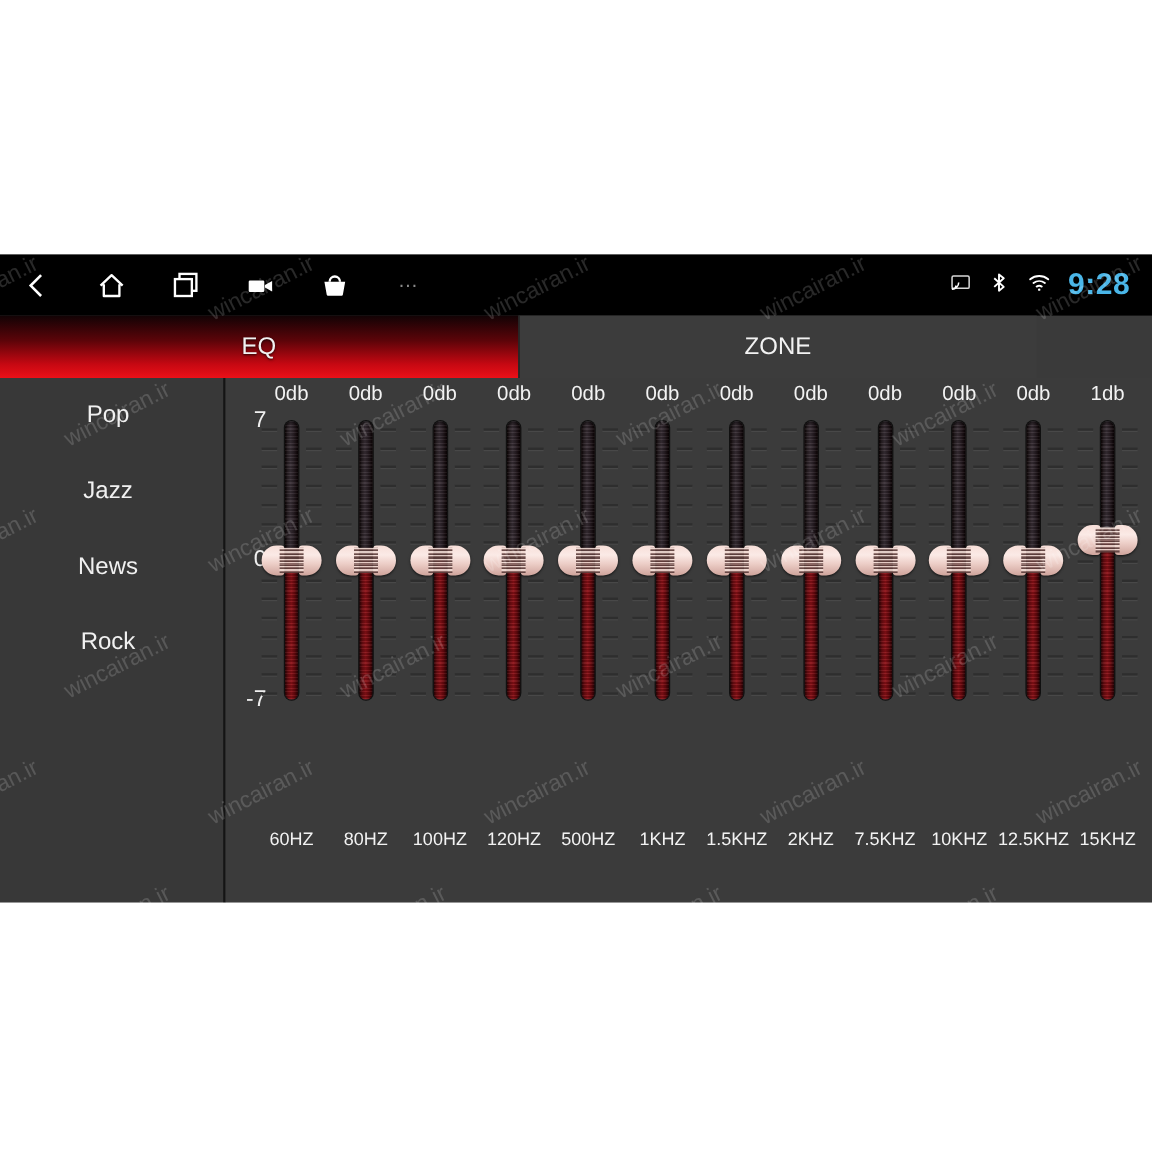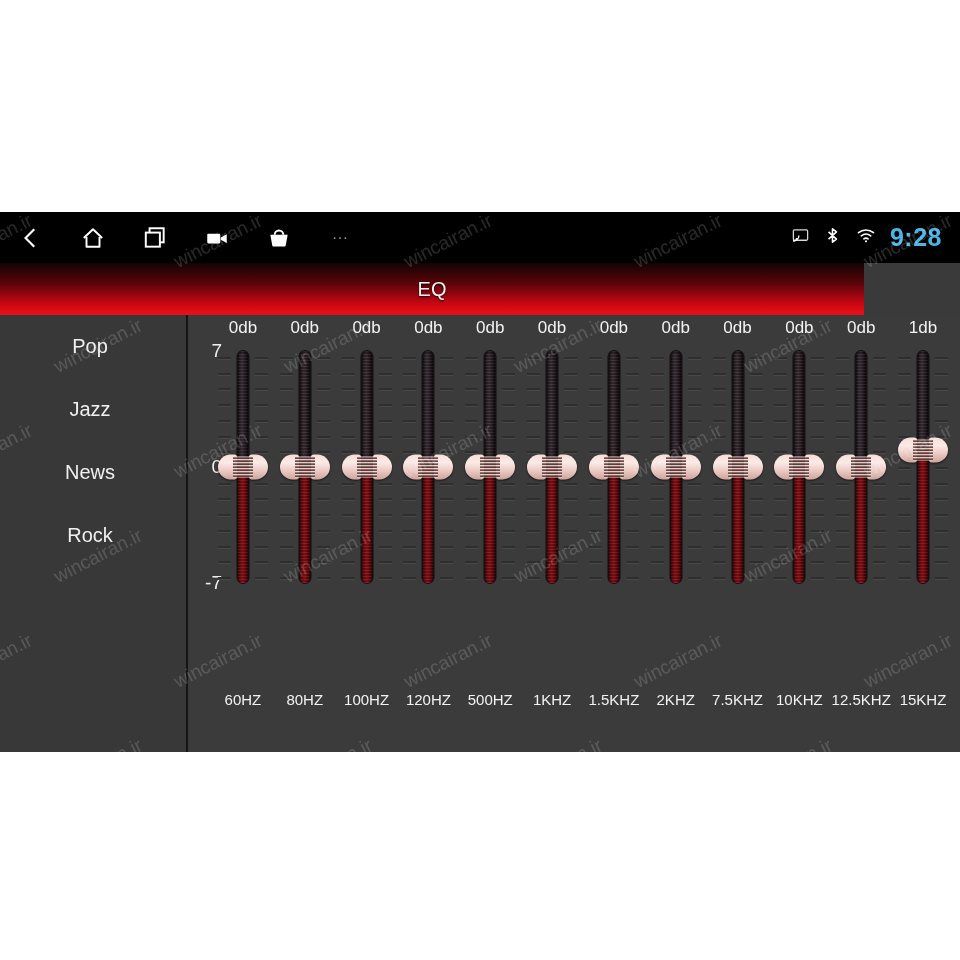--- a/index.html
+++ b/index.html
@@ -284,20 +284,23 @@
           <circle cx="12" cy="19.4" r="1.3" fill="#ffffff"></circle>
         </svg>
       </span>
       <span class="clock">9:28</span>
     </div>
   </div>
 
   <div class="tabs">
     <div class="tab active">
       <span>EQ</span>
+    </div>
+    <div class="tab inactive">
+      <span>ZONE</span>
     </div>
   </div>
 
   <div class="content">
 
     <div class="sidebar" id="sidebar">
         <div class="preset">
           <span class="label">Pop</span>
         </div>
         <div class="preset">

